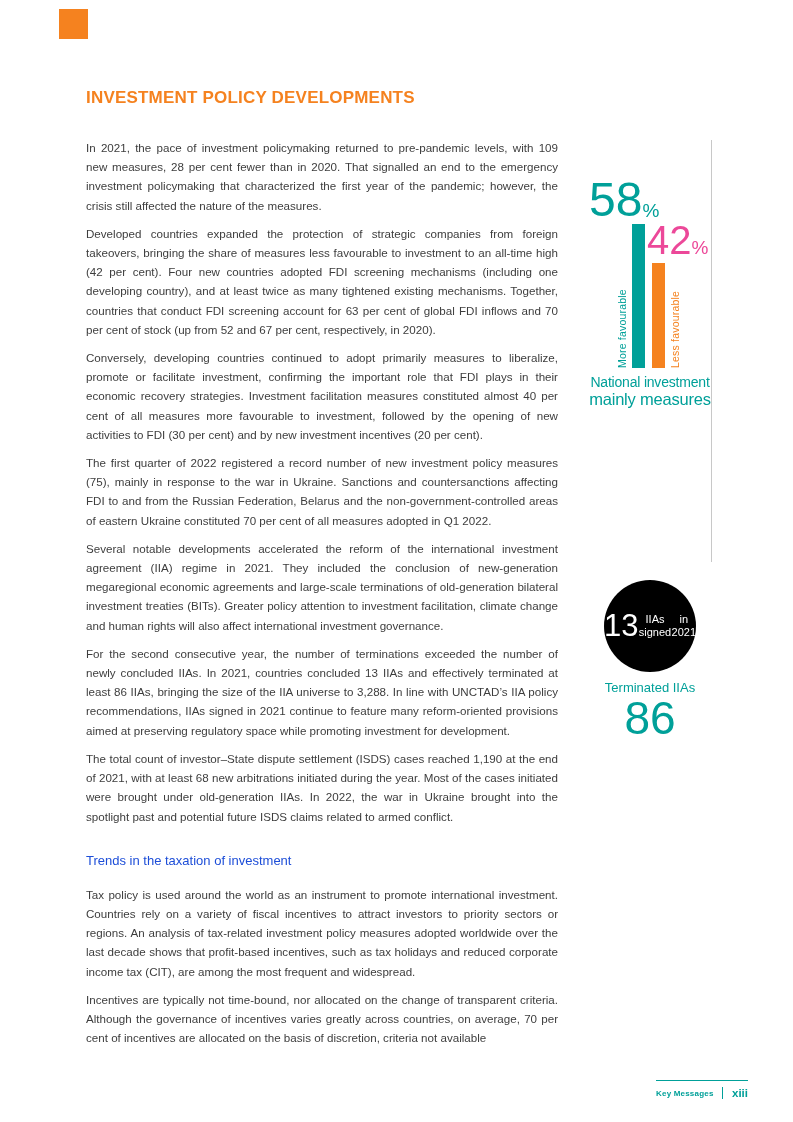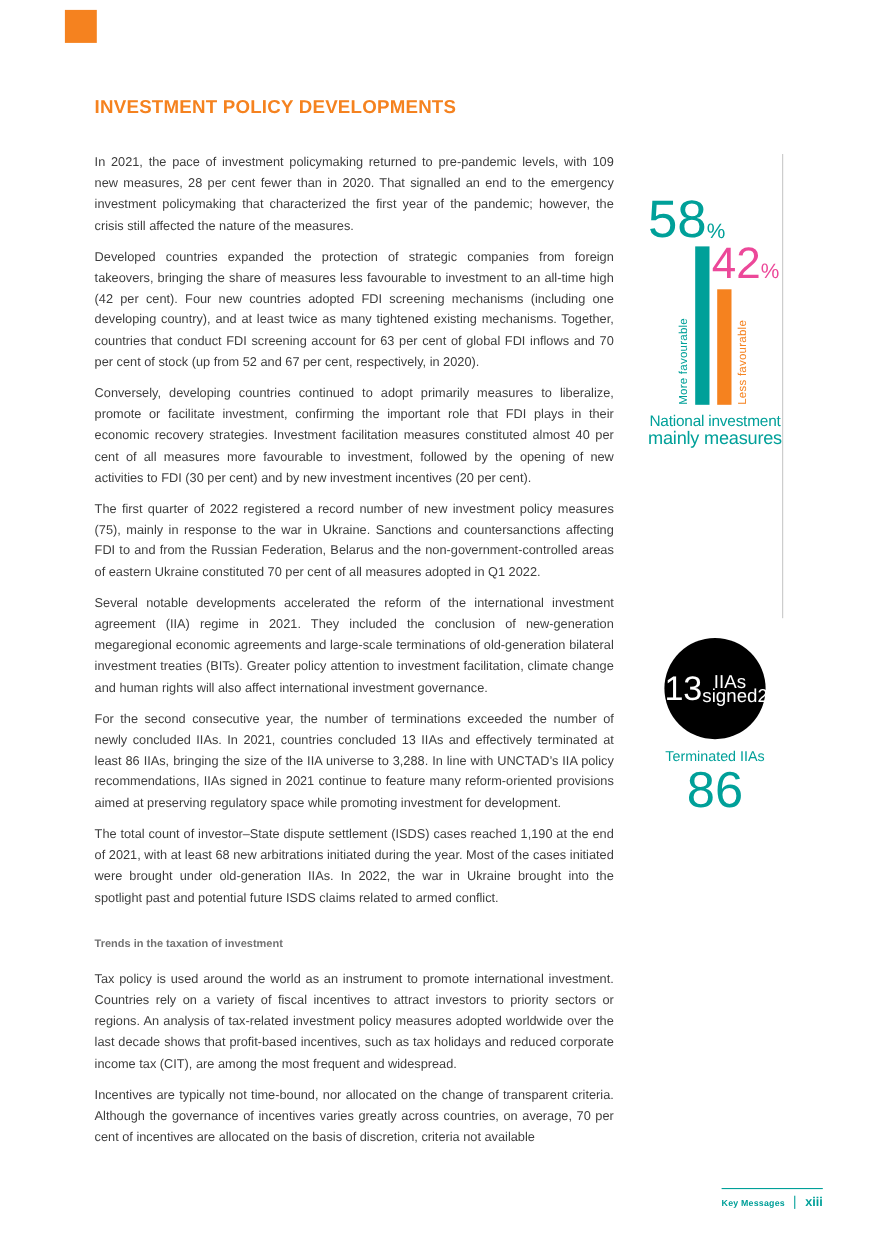--- a/index.html
+++ b/index.html
@@ -5,21 +5,21 @@
   html, body { margin:0; padding:0; }
   body { background:#ffffff; font-family:"Liberation Sans", sans-serif; }
   .page { position:relative; width:749px; height:1122px; background:#ffffff; overflow:hidden; }
 
   .corner-block { position:absolute; left:59px; top:9px; width:29px; height:30px; background:#F5821F; }
 
   .main-col { position:absolute; left:86px; top:88px; width:472px; }
   .section-title { margin:0 0 30px 0; font-size:17px; font-weight:bold; color:#F5821F; letter-spacing:0.2px; }
   .para { margin:0 0 9px 0; font-size:11.6px; line-height:19.2px; text-align:justify; color:#3d3d3d; }
   .para .lead { }
-  .subsection-title { margin:27px 0 17px 0; font-size:10px; font-weight:bold; color:#737373; }
+  .subsection-title { margin:27px 0 17px 0; font-size:13px; font-weight:normal; color:#1d4ed8; }
 
   
   .fig-policy { position:absolute; left:585px; top:130px; width:130px; height:240px;margin-top:48px; }
   .num-row { position:absolute; display:flex; align-items:flex-end; line-height:0.82; }
   .num-more { left:4px; top:2px; color:#00A099; }
   .num-more .n { font-size:48px; }
   .num-less { left:62px; top:46px; color:#ec4899; }
   .num-less .n { font-size:40px; }
   .pct { font-size:19px; padding-bottom:1px; }
   .bar { position:absolute; width:13px; }
@@ -31,21 +31,21 @@
   .fig-caption { position:absolute; top:196px; width:100%; text-align:center; color:#00A099; letter-spacing:-0.2px; }
   .fig-caption .l1 { font-size:14px; line-height:16px; }
   .fig-caption .l2 { font-size:16.5px; line-height:18px; }
 
   .vline { position:absolute; left:711px; top:140px; width:1px; height:422px; background:#c8c8c8; }
 
   
   .fig-iia { position:absolute; left:585px; top:580px; width:130px; text-align:center; }
   .iia-circle { width:92px; height:92px; margin:0 auto; border-radius:50%; background:#000000; color:#ffffff; display:flex; flex-direction:row; align-items:center; }
   .iia-circle .big { font-size:31px; line-height:30px; }
-  .iia-circle .small { font-size:17px; line-height:13px; }
+  .iia-circle .small { font-size:11px; line-height:13px; }
   .iia-terminated { margin-top:8px; color:#00A099; font-size:13px; }
   .iia-big-num { margin-top:1px; color:#00A099; font-size:46px; line-height:44px; }
 
   
   .footer { position:absolute; left:656px; top:1080px; width:92px; }
   .footer-rule { height:1px; background:#00A099; margin-bottom:6px; }
   .footer-row { display:flex; align-items:center; justify-content:space-between; }
   .footer-label { color:#00A099; font-size:8px; font-weight:bold; letter-spacing:0.2px; }
   .footer-vbar { width:1px; height:12px; background:#00A099; margin:0 6px; }
   .footer-page { color:#00A099; font-size:11.5px; font-weight:bold; }

